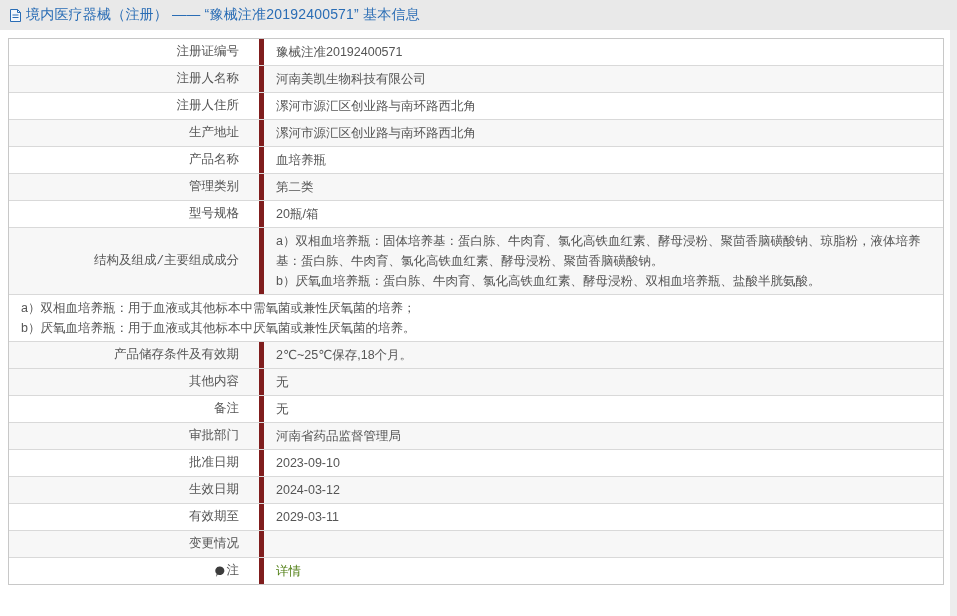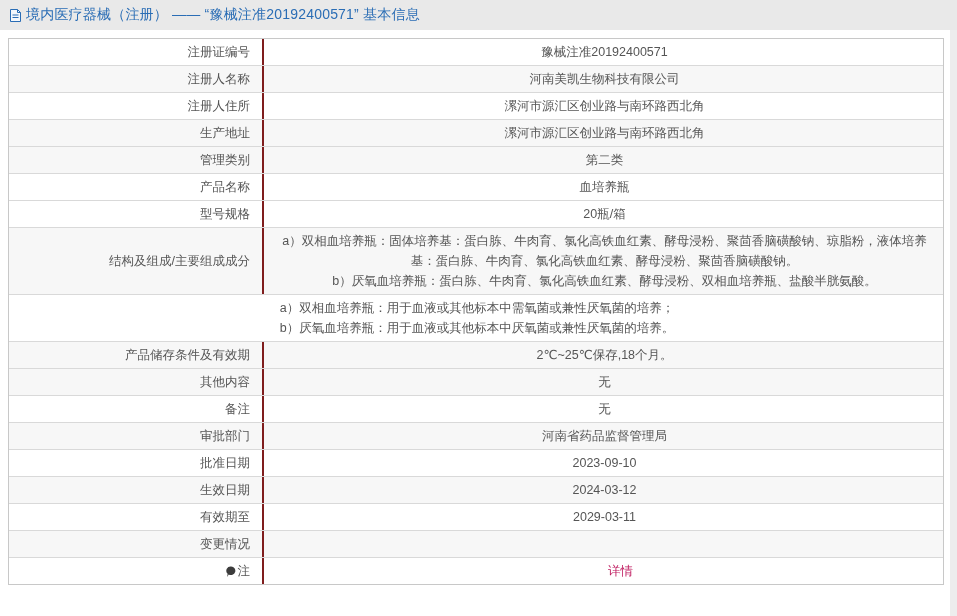--- a/index.html
+++ b/index.html
@@ -35,37 +35,37 @@
     border-bottom:1px solid #d9d9d9;
     min-height:26px;
     align-items:center;
     font-size:12.5px;color:#555555;
   }
   .row:last-child{border-bottom:none;}
   .row.alt{background:#f7f7f7;}
   .cell-label{
     width:255px;min-width:255px;
     text-align:right;
-    padding:3px 12px 3px 4px;
+    padding:3px 20px 3px 4px;
     box-sizing:border-box;
-    border-right:2px solid #7f1d1d;
+    border-right:5px solid #7f1d1d;
     align-self:stretch;
     display:flex;align-items:center;justify-content:flex-end;
     line-height:20px;
+    font-family:Liberation Mono, monospace;
   }
   .cell-value{
     flex:1;
     padding:3px 10px 3px 12px;
     line-height:20px;
     white-space:pre-line;
     word-break:break-all;
-    text-align:center;
   }
   .note-icon{display:inline-flex;margin-right:2px;position:relative;top:1px;}
-  a.detail-link{color:#be185d;text-decoration:none;cursor:pointer;margin-left:32px;}
+  a.detail-link{color:#4d7c0f;text-decoration:none;cursor:pointer;}
 </style>
 </head>
 <body>
 
 <div class="topbar">
   <span class="doc-icon">
     <svg width="13" height="15" viewBox="0 0 13 15">
       <path d="M1.5 1.5 h7 l3 3 v9 h-10 z" fill="#f4f8fc" stroke="#2a6db5" stroke-width="1"></path>
       <path d="M8.5 1.5 v3 h3" fill="none" stroke="#2a6db5" stroke-width="1"></path>
       <line x1="3.5" y1="7" x2="9.5" y2="7" stroke="#2a6db5" stroke-width="1"></line>
@@ -95,31 +95,31 @@
         <span>注册人住所</span>
       </div>
       <div class="cell-value">漯河市源汇区创业路与南环路西北角</div>
     </div>
     <div class="row alt">
       <div class="cell-label">
         <span>生产地址</span>
       </div>
       <div class="cell-value">漯河市源汇区创业路与南环路西北角</div>
     </div>
+    <div class="row">
+      <div class="cell-label">
+        <span>产品名称</span>
+      </div>
+      <div class="cell-value">血培养瓶</div>
+    </div>
     <div class="row alt">
       <div class="cell-label">
         <span>管理类别</span>
       </div>
       <div class="cell-value">第二类</div>
-    </div>
-    <div class="row">
-      <div class="cell-label">
-        <span>产品名称</span>
-      </div>
-      <div class="cell-value">血培养瓶</div>
     </div>
     <div class="row">
       <div class="cell-label">
         <span>型号规格</span>
       </div>
       <div class="cell-value">20瓶/箱</div>
     </div>
     <div class="row alt">
       <div class="cell-label">
         <span>结构及组成/主要组成成分</span>

